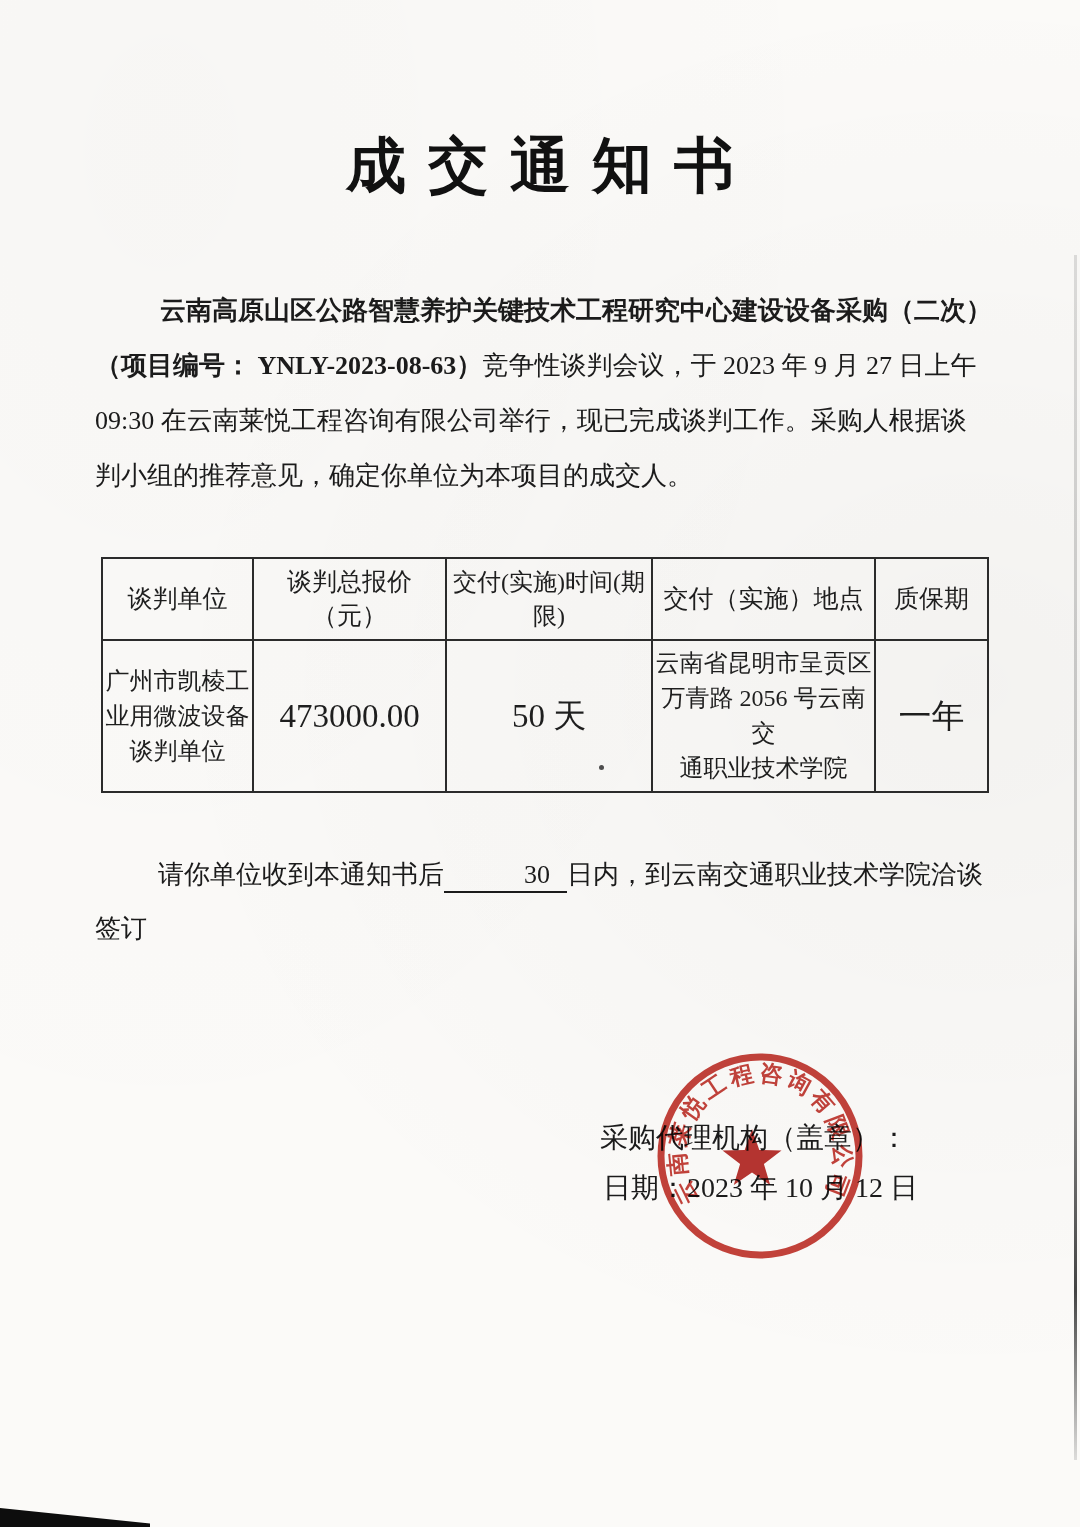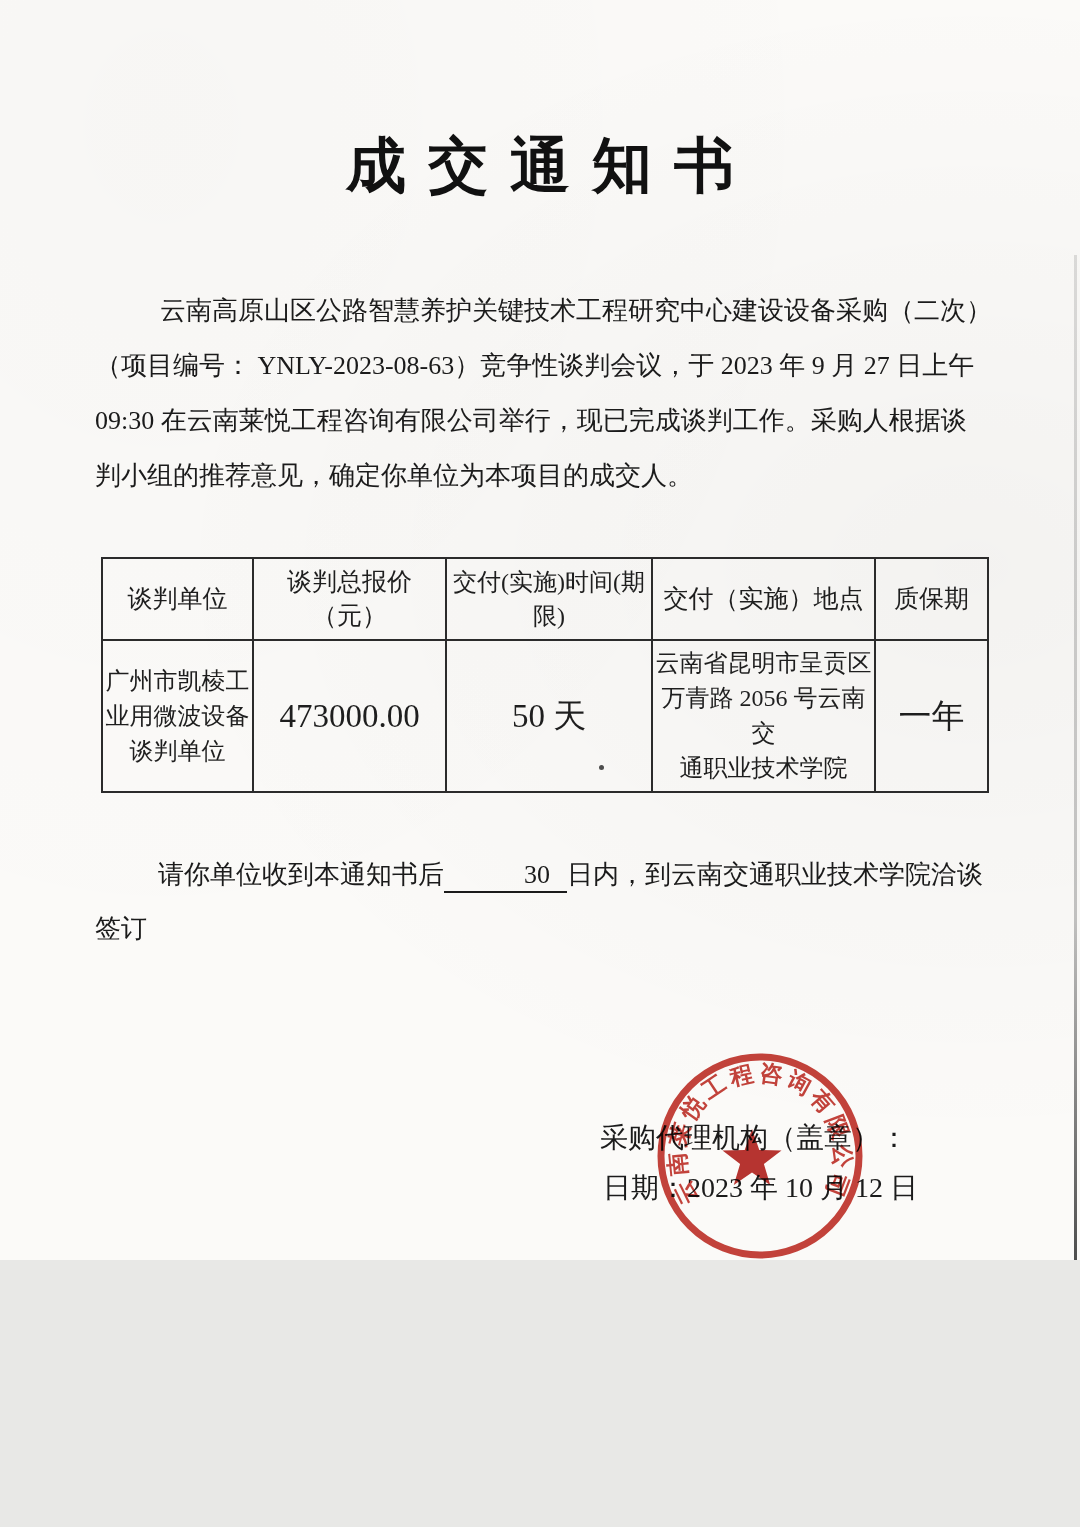--- a/index.html
+++ b/index.html
@@ -1,18 +1,18 @@
 <!DOCTYPE html>
 <html><head>
 <meta charset="utf-8">
 <style>
   html,body{margin:0;padding:0;background:#e8e8e6;}
   .page{
     position:relative;
-    width:1080px;height:1260px;
+    width:1080px;height:1527px;
     margin:0 auto;
     background:
       radial-gradient(ellipse at 15% 10%, rgba(0,0,0,0.015), transparent 55%),
       radial-gradient(ellipse at 90% 45%, rgba(0,0,0,0.03), transparent 60%),
       #fbfaf8;
     font-family:"Liberation Serif","DejaVu Serif",serif;
     color:#1b1b1b;
     overflow:hidden;
   }
   .doc-title{
@@ -31,21 +31,21 @@
     padding:0 14px 3px 6px;
     display:inline-block;
   }
   .addressee .addr-colon{margin-left:8px;}
   .para1{
     position:absolute;left:95px;top:283px;width:895px;
     font-size:26px;line-height:55px;
   }
   .para1 .line{white-space:nowrap;}
   .para1 .indent{text-indent:65px;}
-  .bold{font-weight:normal;}
+  .bold{font-weight:bold;}
   table.quote-table{
     position:absolute;left:101px;top:557px;
     width:886px;border-collapse:collapse;table-layout:fixed;
   }
   .quote-table th,.quote-table td{
     border:2px solid #2b2b2b;
     text-align:center;vertical-align:middle;
     font-weight:normal;
     padding:2px;
     white-space:pre-line;

